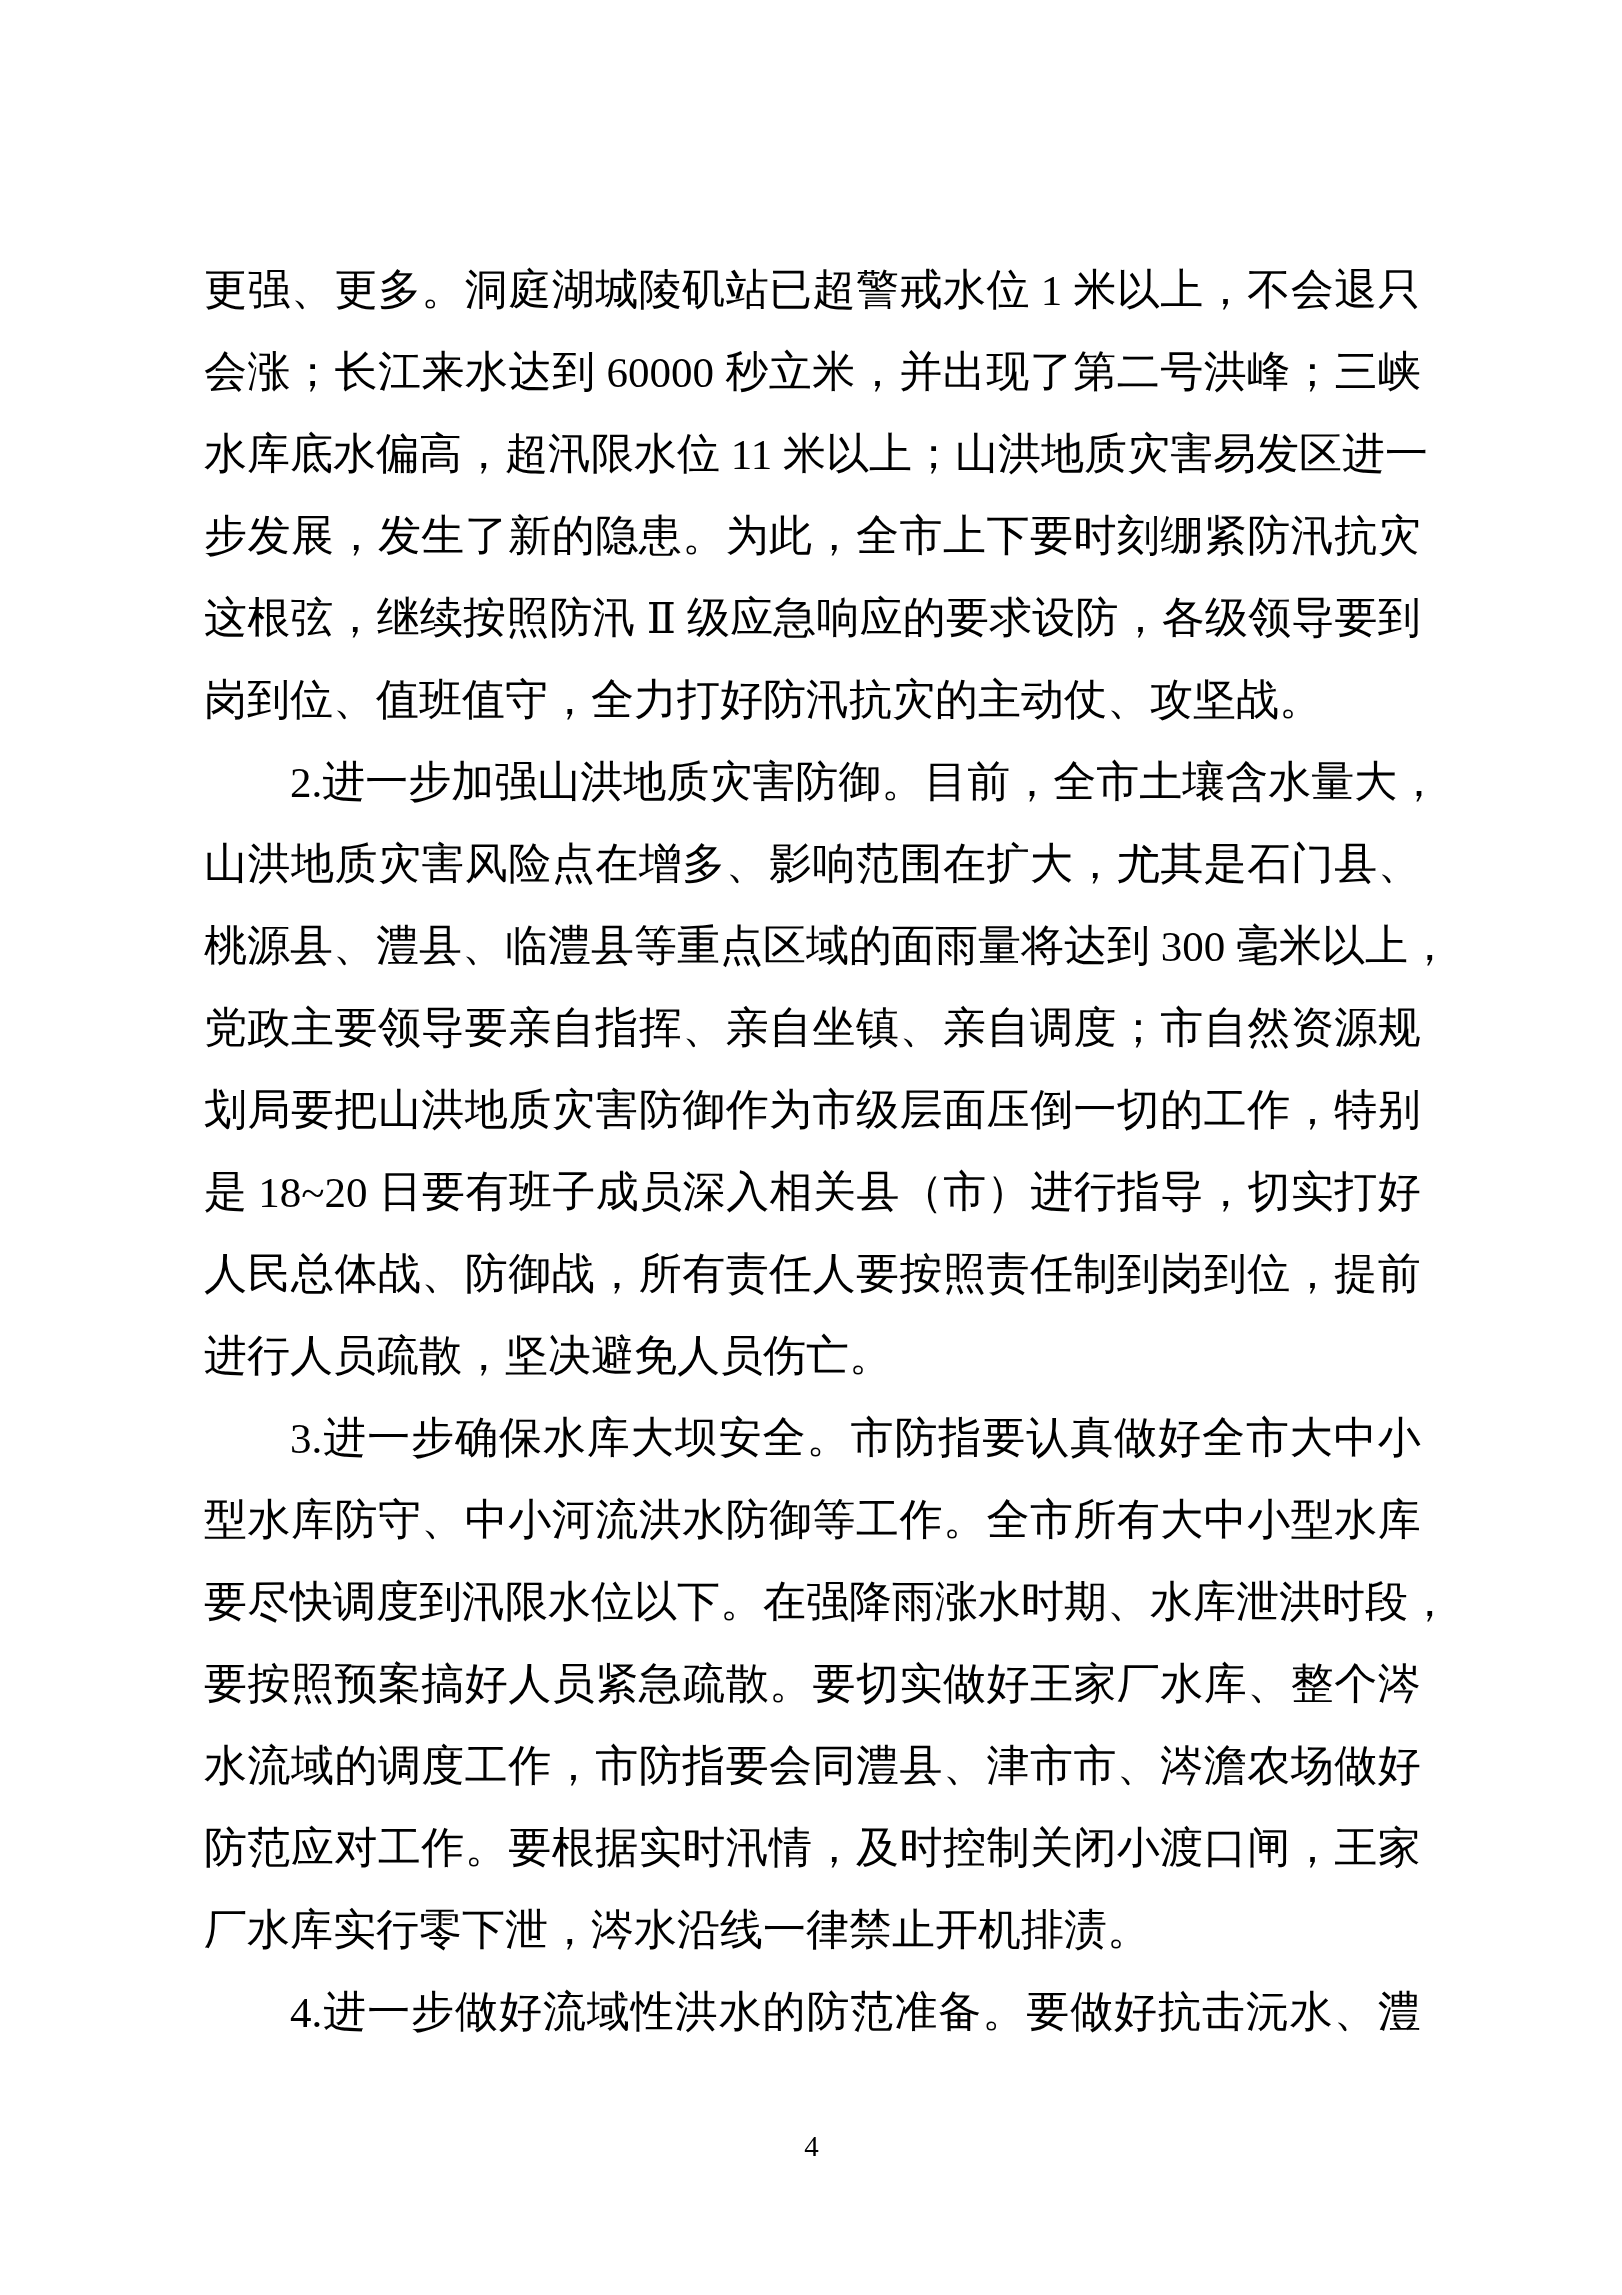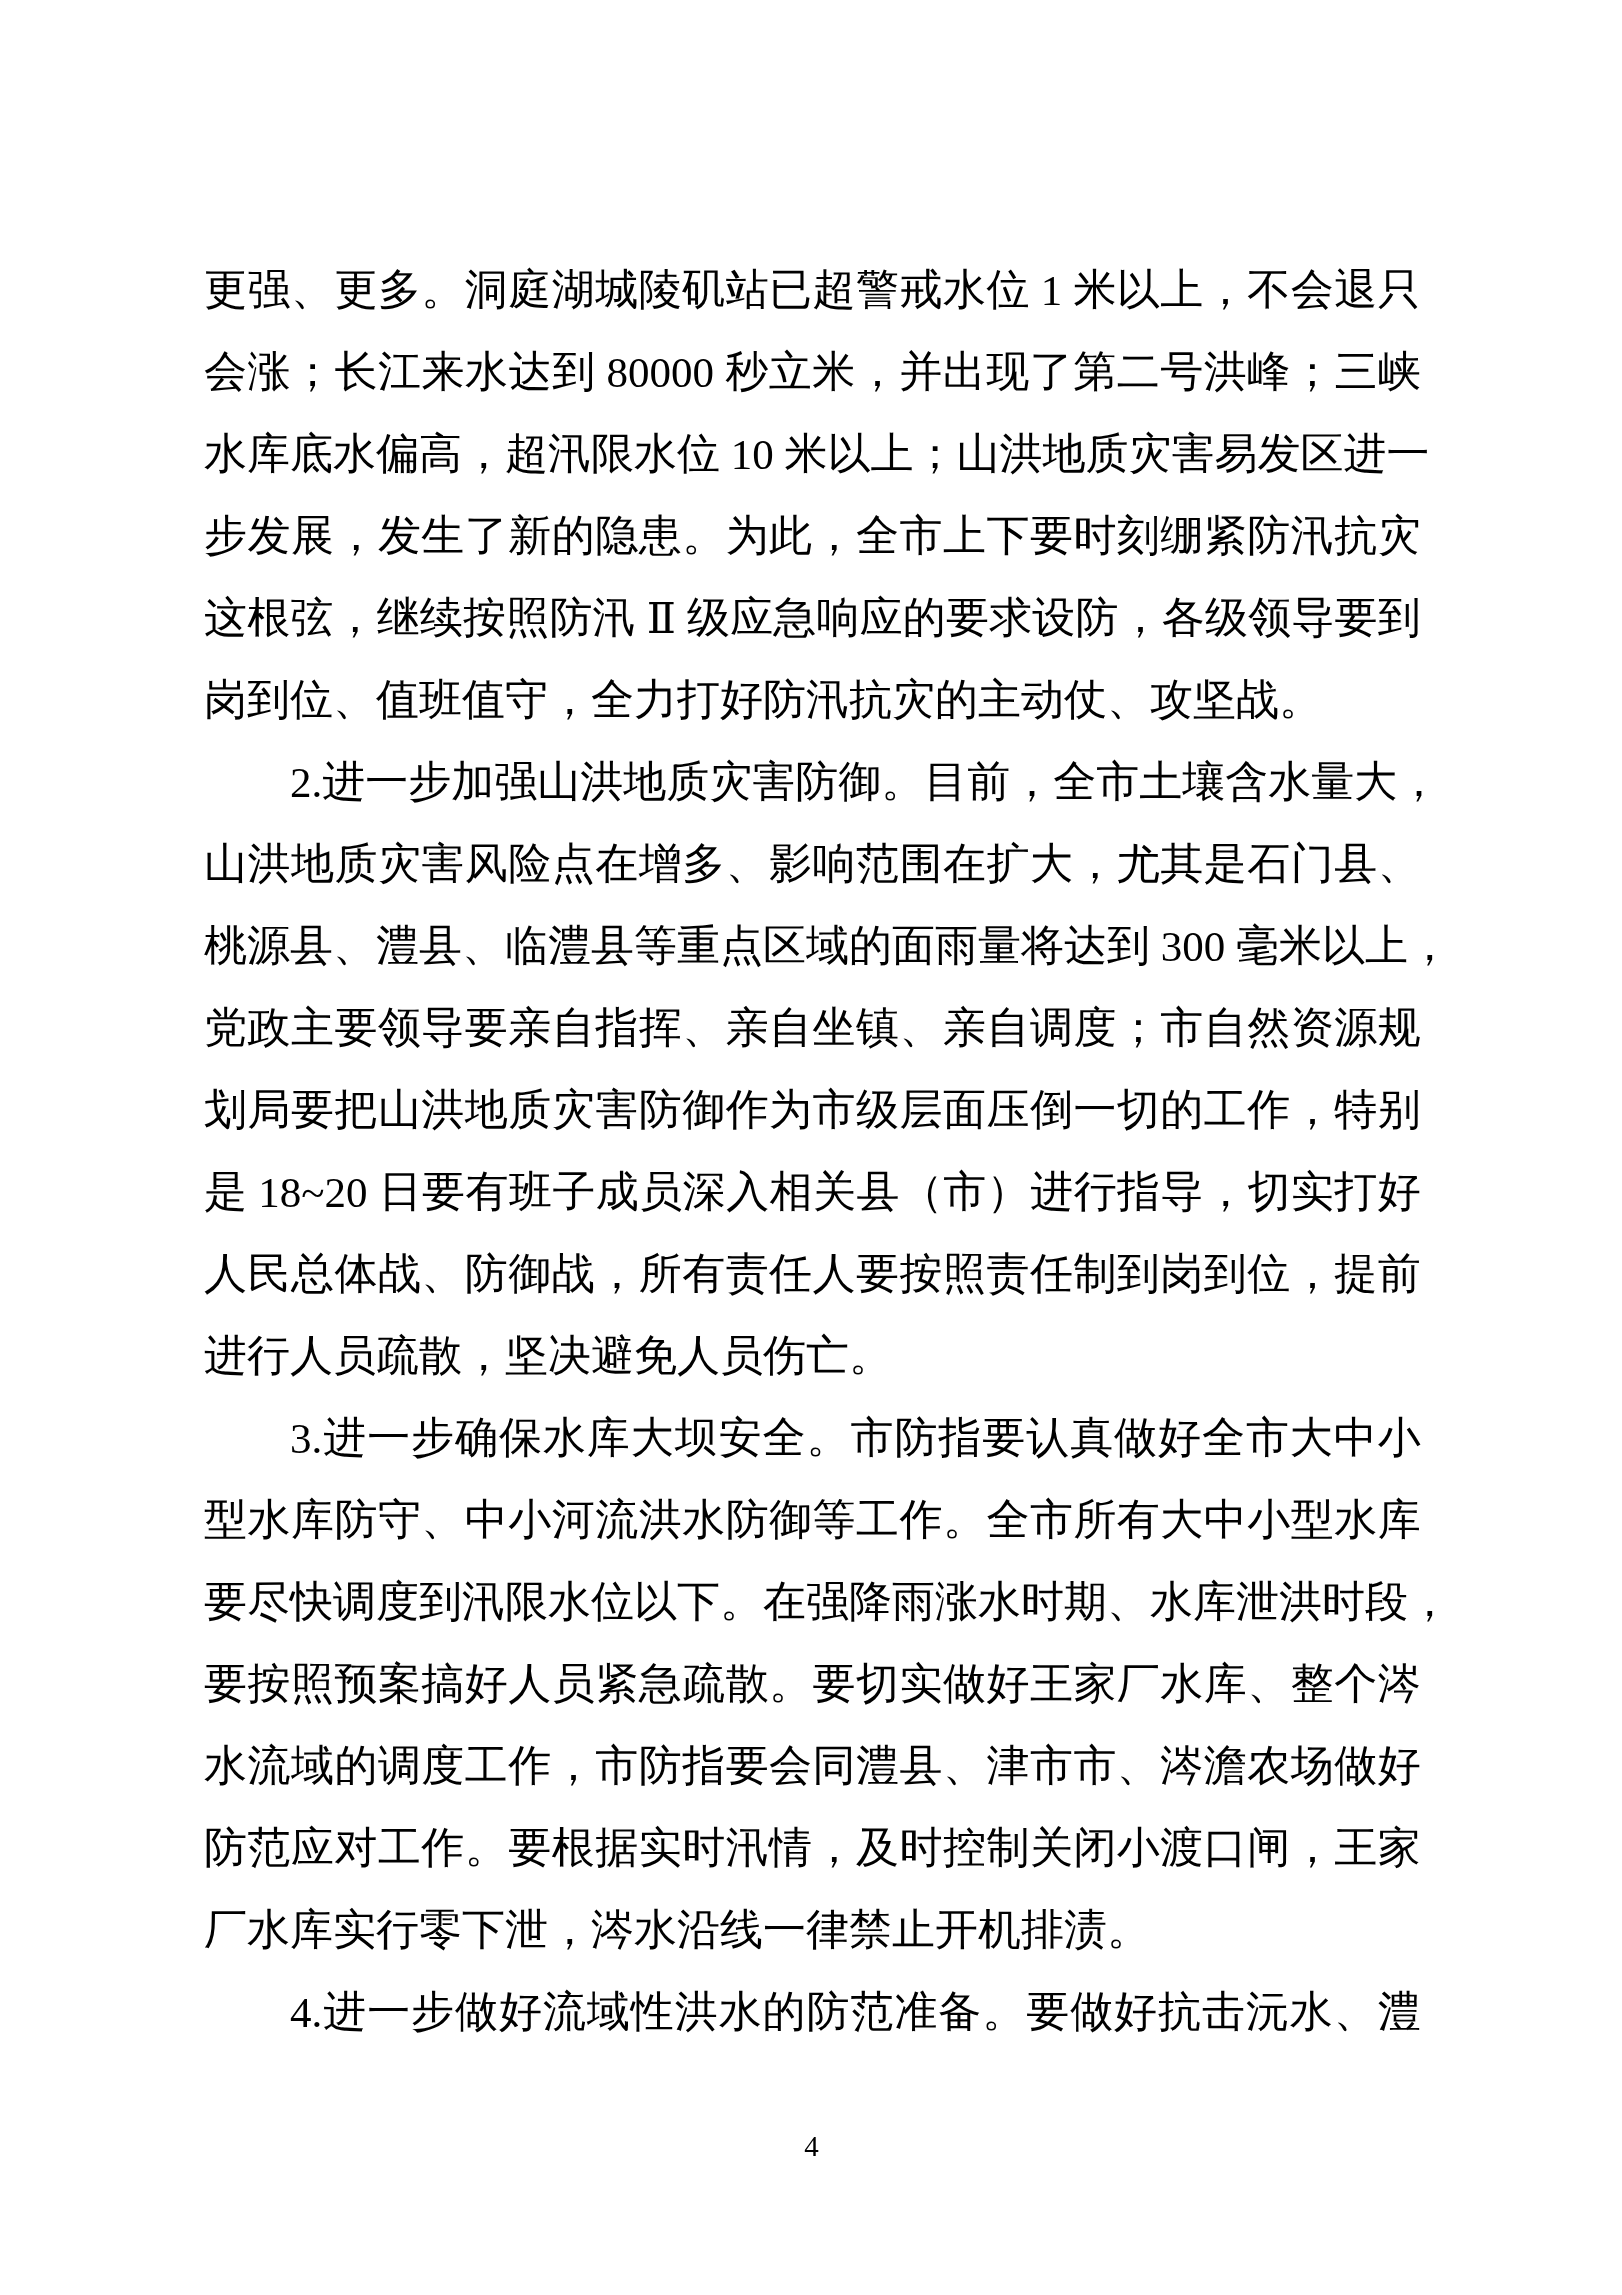--- a/index.html
+++ b/index.html
@@ -93,21 +93,21 @@
       <div class="line">
         <span>会</span>
         <span>涨</span>
         <span>；</span>
         <span>长</span>
         <span>江</span>
         <span>来</span>
         <span>水</span>
         <span>达</span>
         <span>到</span>
-        <span> 80000 </span>
+        <span> 60000 </span>
         <span>秒</span>
         <span>立</span>
         <span>米</span>
         <span>，</span>
         <span>并</span>
         <span>出</span>
         <span>现</span>
         <span>了</span>
         <span>第</span>
         <span>二</span>
@@ -124,21 +124,21 @@
         <span>底</span>
         <span>水</span>
         <span>偏</span>
         <span>高</span>
         <span>，</span>
         <span>超</span>
         <span>汛</span>
         <span>限</span>
         <span>水</span>
         <span>位</span>
-        <span> 10 </span>
+        <span> 11 </span>
         <span>米</span>
         <span>以</span>
         <span>上</span>
         <span>；</span>
         <span>山</span>
         <span>洪</span>
         <span>地</span>
         <span>质</span>
         <span>灾</span>
         <span>害</span>

